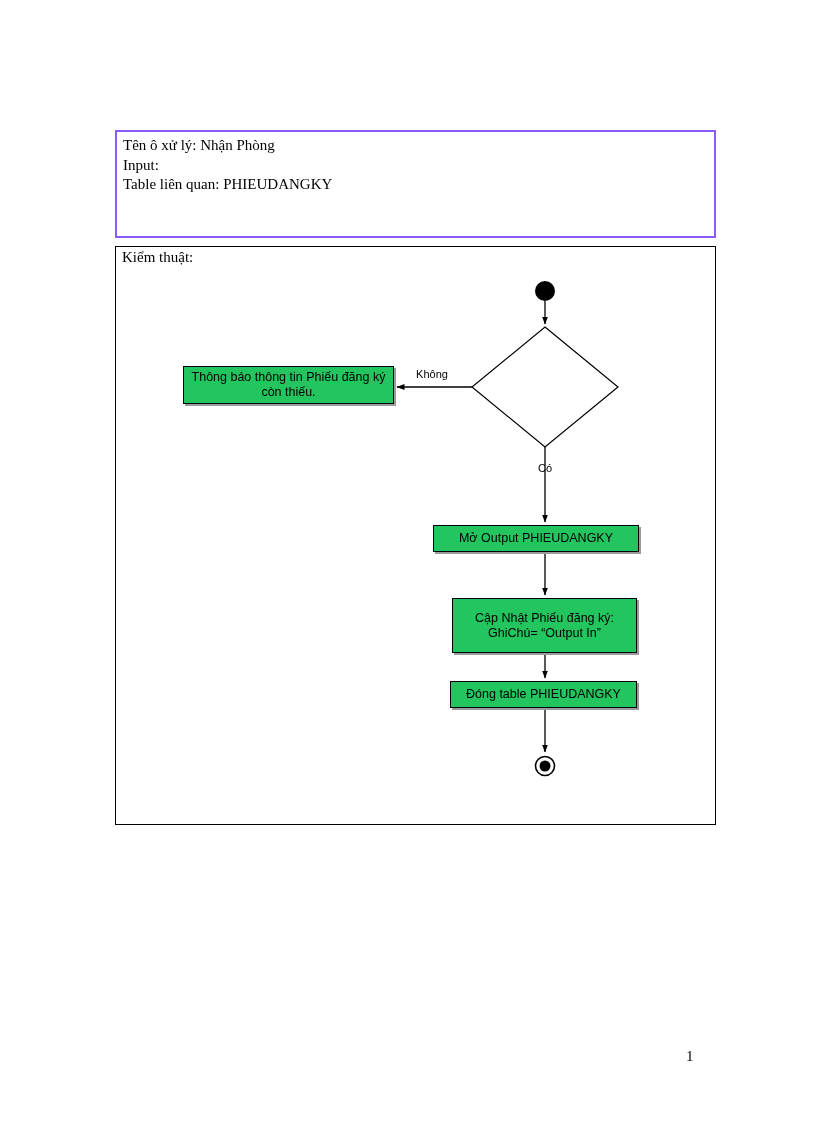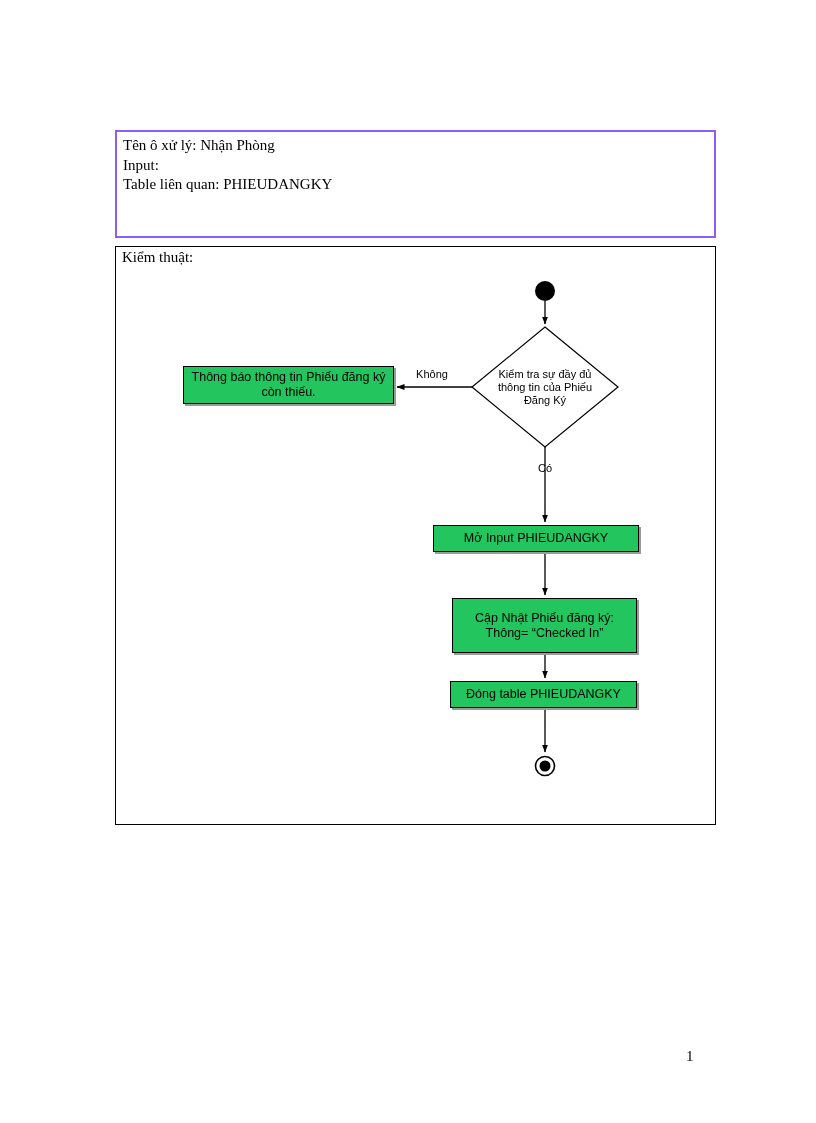--- a/index.html
+++ b/index.html
@@ -102,36 +102,35 @@
     <line x1="545" y1="552" x2="545" y2="595" stroke="#000" stroke-width="1.3" marker-end="url(#arrow)"></line>
 
     <line x1="545" y1="639" x2="545" y2="678" stroke="#000" stroke-width="1.3" marker-end="url(#arrow)"></line>
 
     <line x1="545" y1="708" x2="545" y2="752" stroke="#000" stroke-width="1.3" marker-end="url(#arrow)"></line>
 
     <circle cx="545" cy="766" r="9.5" fill="#fff" stroke="#000" stroke-width="1.6"></circle>
     <circle cx="545" cy="766" r="5.5" fill="#000"></circle>
   </svg>
 
-  <div class="diamond-text">Kiểm tra sự đầy đủ thông tin của Phiếu Đăng Ký</div>
 
   <div class="edge-label label-no">Không</div>
   <div class="edge-label label-yes">Có</div>
 
   <div class="flow-box box-notify">
     <span>Thông báo thông tin Phiếu đăng ký còn thiếu.</span>
   </div>
 
   <div class="flow-box box-open">
-    <span>Mở Input PHIEUDANGKY</span>
+    <span>Mở Output PHIEUDANGKY</span>
   </div>
 
   <div class="flow-box box-update">
     <span>Cập Nhật Phiếu đăng ký:</span>
-    <span>Thông= “Checked In”</span>
+    <span>GhiChú= “Output In”</span>
   </div>
 
   <div class="flow-box box-close">
     <span>Đóng table PHIEUDANGKY</span>
   </div>
 
   <div class="page-number">1</div>
 
 </div>
 

